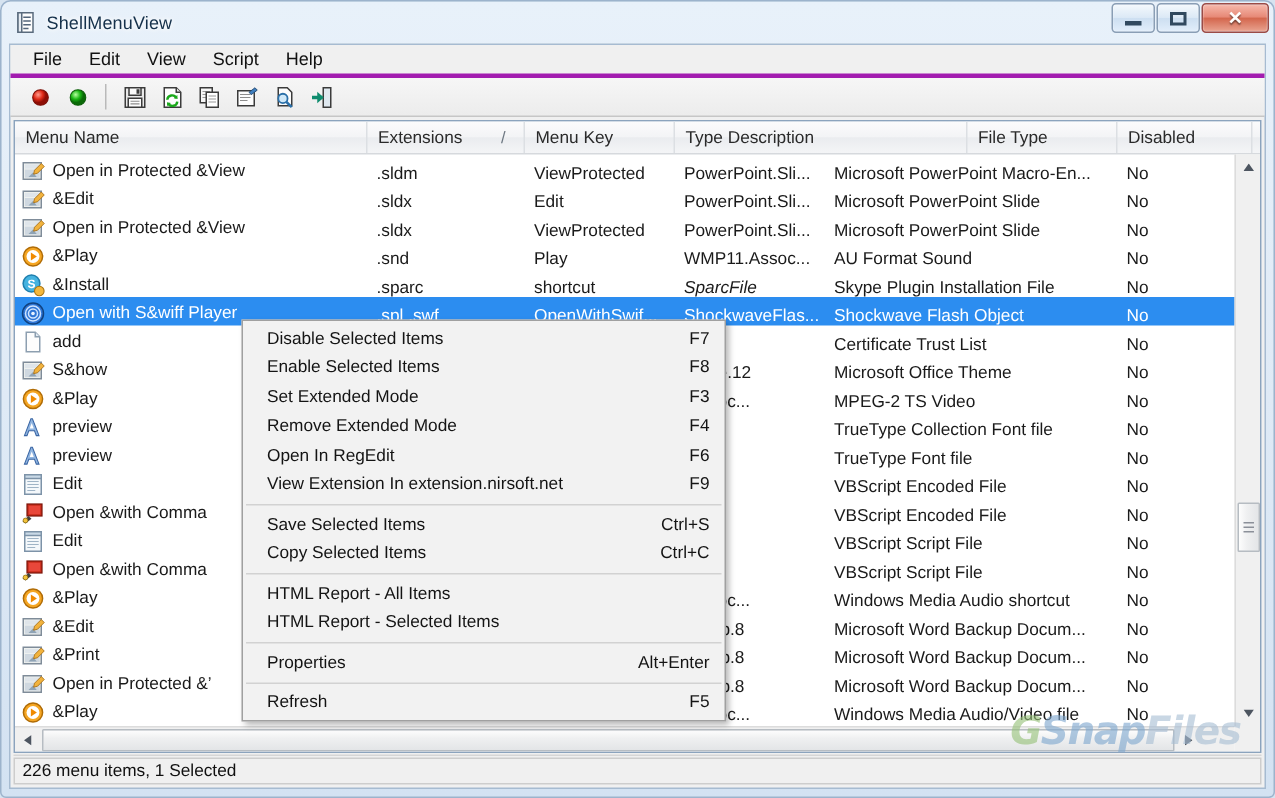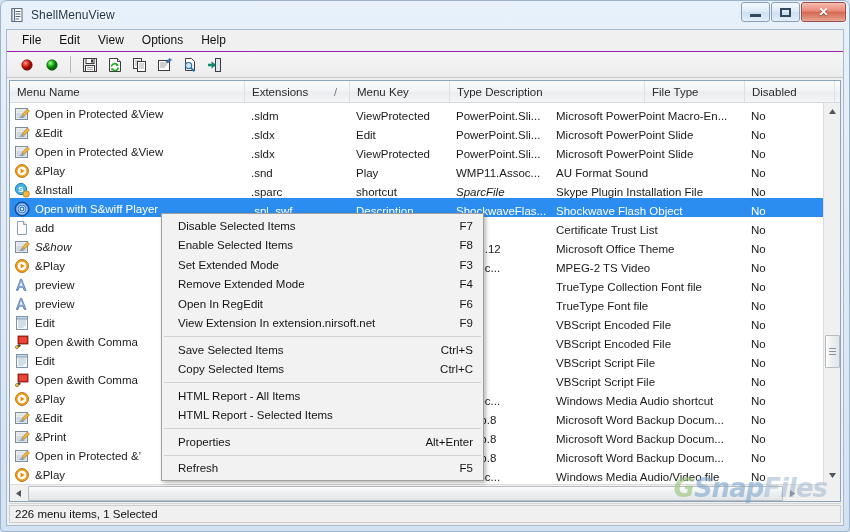--- a/index.html
+++ b/index.html
@@ -65,21 +65,21 @@
     border: 1px solid #a6bbd1;
     display: flex; flex-direction: column;
   }
 
   
   #menubar {
     height: 22px; flex: none;
     background: #f0f0f0;
     display: flex; align-items: center;
     padding-left: 6px;
-    border-bottom: 1px solid #a21caf;
+    border-bottom: 3px solid #a21caf;
   }
   #menubar .mi {
     font-size: 12px; color: #111;
     padding: 2px 9px 3px 9px;
     cursor: default;
   }
 
   
   #toolbar {
     height: 26px; flex: none;
@@ -261,21 +261,21 @@
       </div>
     </div>
   </div>
 
   <div id="client">
 
     <div id="menubar">
       <div class="mi">File</div>
       <div class="mi">Edit</div>
       <div class="mi">View</div>
-      <div class="mi">Options</div>
+      <div class="mi">Script</div>
       <div class="mi">Help</div>
     </div>
 
     <div id="toolbar">
       <div class="tbtn">
         <svg width="14" height="14" viewBox="0 0 14 14">
           <defs>
               <radialGradient id="rg" cx="35%" cy="32%">
             <stop offset="0%" stop-color="#ff9c8e"></stop>
                 <stop offset="60%" stop-color="#e02a17"></stop>
@@ -473,41 +473,41 @@
             <div class="cell name" style="width: 235px;">
               <svg class="licon" viewBox="0 0 16 16" width="16" height="16">
                 <circle cx="8" cy="8" r="7" fill="#2f76d6" stroke="#10427f" stroke-width="1"></circle>
                 <circle cx="8" cy="8" r="5" fill="none" stroke="#cfe4ff" stroke-width="1"></circle>
                 <circle cx="8" cy="8" r="3" fill="none" stroke="#cfe4ff" stroke-width="1"></circle>
                 <circle cx="8" cy="8" r="1.2" fill="#eaf3ff"></circle>
               </svg>
               <span>Open with S&amp;wiff Player</span>
             </div>
             <div class="cell" style="width: 105px;">.spl .swf</div>
-            <div class="cell" style="width: 100px;">Description...</div>
+            <div class="cell" style="width: 100px;">OpenWithSwif...</div>
             <div class="cell" style="width: 100px;">ShockwaveFlas...</div>
             <div class="cell" style="width: 195px;">Shockwave Flash Object</div>
             <div class="cell" style="width: 90px;">No</div>
           </div>
           <div class="row">
             <div class="cell name" style="width: 235px;">
               <svg class="licon" viewBox="0 0 16 16" width="16" height="16">
                 <path d="M3.5 1.5h6l3 3v10h-9z" fill="#fdfdfd" stroke="#8d9fb0"></path>
                 <path d="M9.5 1.5v3h3" fill="#e3ecf4" stroke="#8d9fb0"></path>
               </svg>
               <span>add</span>
             </div>
             <div class="cell" style="width: 105px;"></div>
             <div class="cell" style="width: 100px;"></div>
             <div class="cell" style="width: 100px;"></div>
             <div class="cell" style="width: 195px;">Certificate Trust List</div>
             <div class="cell" style="width: 90px;">No</div>
           </div>
           <div class="row">
-            <div class="cell name" style="width: 235px; font-style: italic;">
+            <div class="cell name" style="width: 235px;">
               <svg class="licon" viewBox="0 0 16 16" width="16" height="16">
                 <rect x="1.5" y="2.5" width="12" height="11" fill="#f3f4f1" stroke="#7f8c99"></rect>
                 <rect x="2.5" y="3.5" width="10" height="3" fill="#dfe5ea"></rect>
                 <rect x="2.5" y="7" width="10" height="5.5" fill="#cfd8e0"></rect>
                 <path d="M8 9l2.5 3H5z" fill="#8fa3b5"></path>
                 <path d="M9 7.5l4.5-4.5 2 2-4.5 4.5-2.6.6z" fill="#f2b33d" stroke="#a8701a" stroke-width=".6"></path>
               </svg>
               <span>S&amp;how</span>
             </div>
             <div class="cell" style="width: 105px;"></div>

